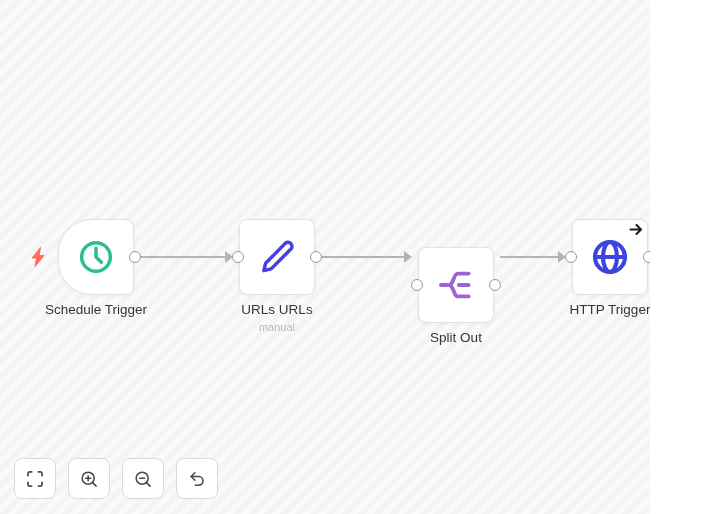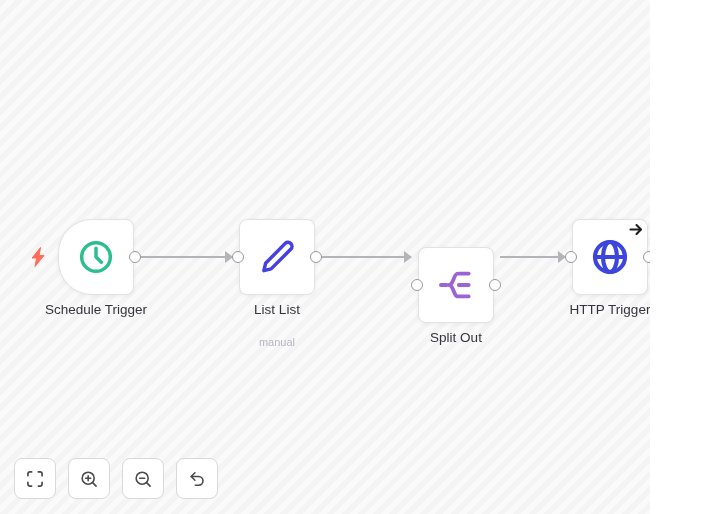--- a/index.html
+++ b/index.html
@@ -28,21 +28,21 @@
     position:absolute;width:10px;height:10px;background:#fff;
     border:1.6px solid #98979e;border-radius:50%;
     top:50%;transform:translateY(-50%);z-index:3;
   }
   .port.in{left:-7px;} .port.out{right:-7px;}
   .node-caption{
     position:absolute;top:83px;left:50%;transform:translateX(-50%);
     text-align:center;white-space:nowrap;
   }
   .node-label{font-size:13.5px;font-weight:500;color:#35343c;line-height:16px;}
-  .node-subtitle{font-size:11px;font-weight:400;color:#b7b5bf;line-height:13px;margin-top:18px;}
+  .node-subtitle{font-size:11px;font-weight:400;color:#b7b5bf;line-height:13px;margin-top:3px;}
   .trigger-bolt{position:absolute;left:-28px;top:28px;width:16px;height:20px;}
   .node-badge{position:absolute;top:3px;right:4px;width:16px;height:15px;}
   
   .conn{position:absolute;top:256px;height:2px;background:#b4b4b8;z-index:1;}
   #c0{left:140px;width:86px;} #c1{left:320px;width:85px;} #c2{left:500px;width:59px;}
   .conn-arrow{
     position:absolute;top:251px;width:0;height:0;z-index:2;
     border-top:6px solid transparent;border-bottom:6px solid transparent;
     border-left:8px solid #b4b4b8;
   }
@@ -95,21 +95,21 @@
     <div class="node-box">
       <span>
         <svg width="38" height="38" viewBox="0 0 24 24" fill="none" stroke="#4540e0" stroke-width="2.2" stroke-linecap="round" stroke-linejoin="round">
           <path d="M17.2 3.4 a2.55 2.55 0 0 1 3.6 3.6 L8.3 19.5 l-4.6 1.1 1.1-4.6 Z"></path>
         </svg>
       </span>
     </div>
     <span class="port in"></span>
     <span class="port out"></span>
     <div class="node-caption">
-      <div class="node-label">List List</div>
+      <div class="node-label">URLs URLs</div>
       <div class="node-subtitle">manual</div>
     </div>
   </div>
 
   <div class="node-wrap" id="n2">
     <div class="node-box">
       <span>
         <svg width="38" height="38" viewBox="0 0 24 24" fill="none" stroke="#9b63d3" stroke-width="2.4" stroke-linecap="round" stroke-linejoin="round">
           <path d="M2.5 12 h3.5"></path>
           <path d="M13 4.8 c-2.6 0-2.4 7.2-5.4 7.2 c3 0 2.8 7.2 5.4 7.2"></path>

